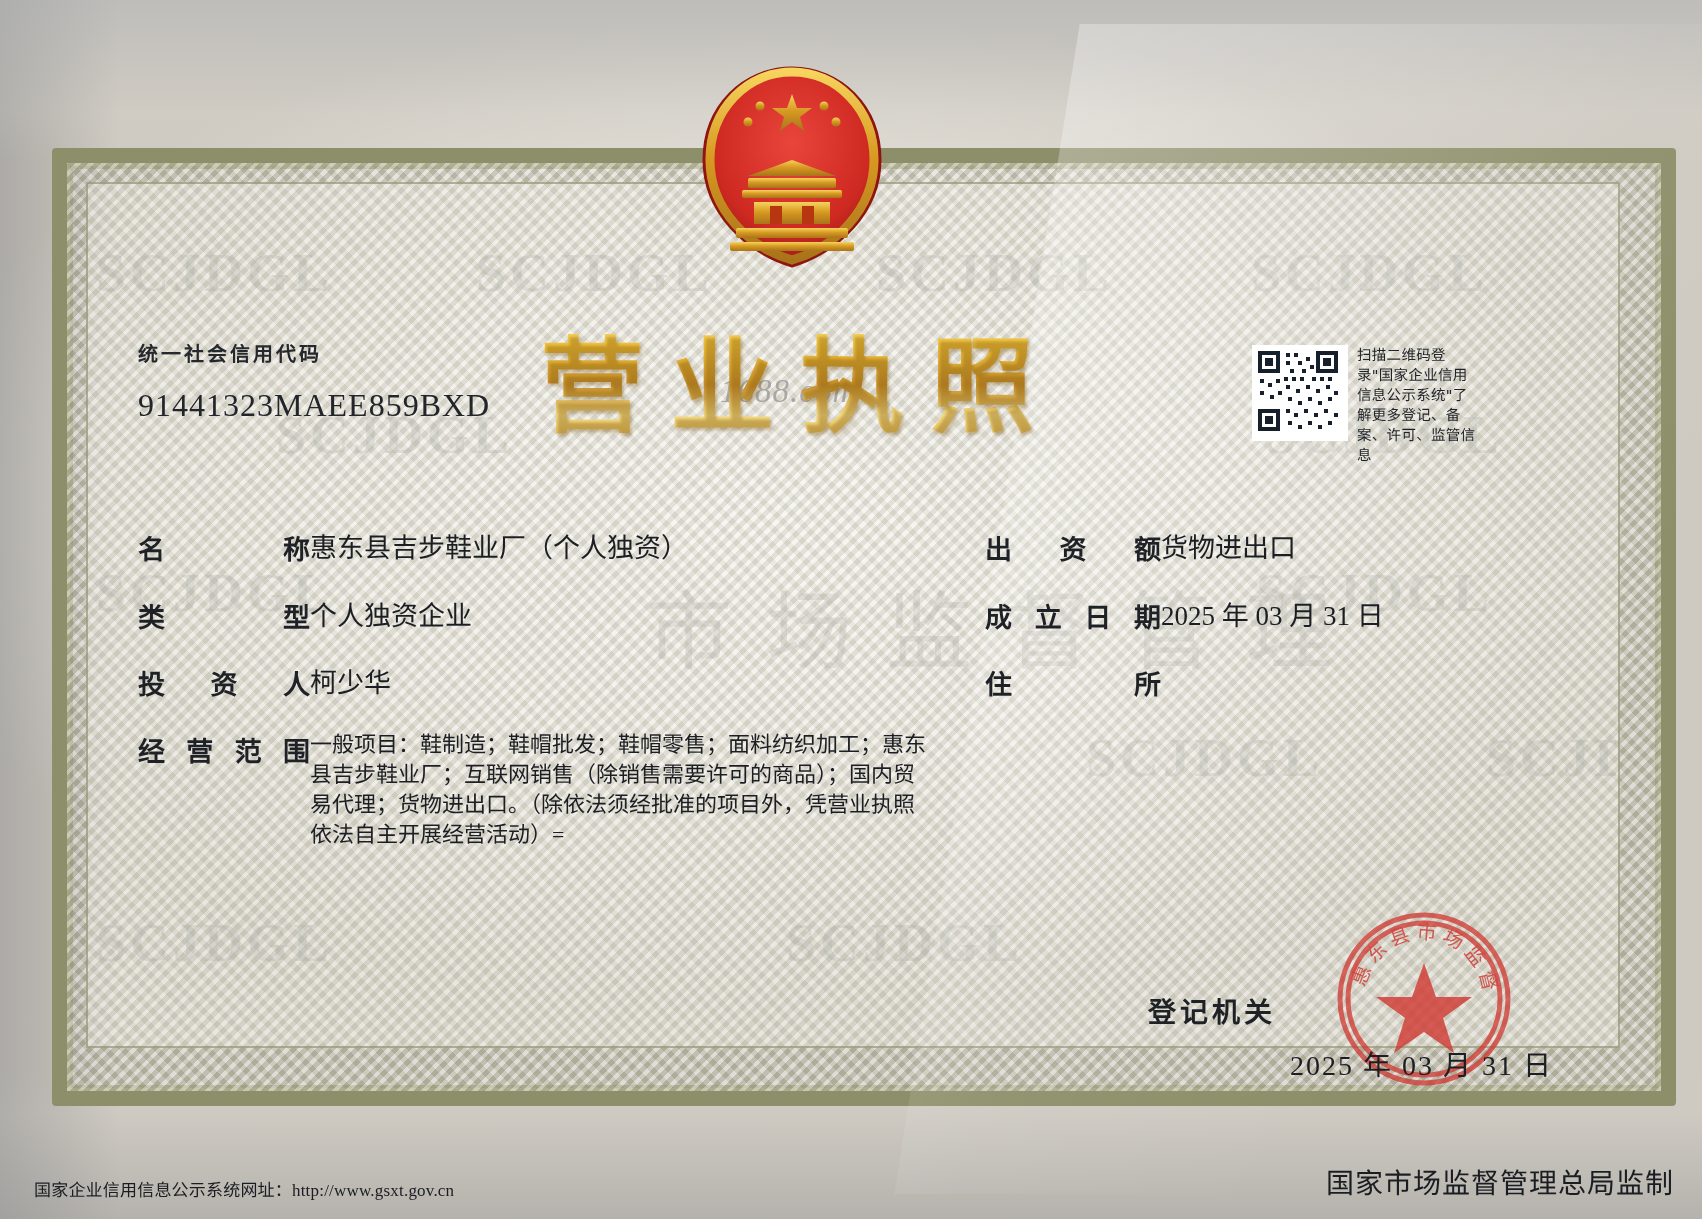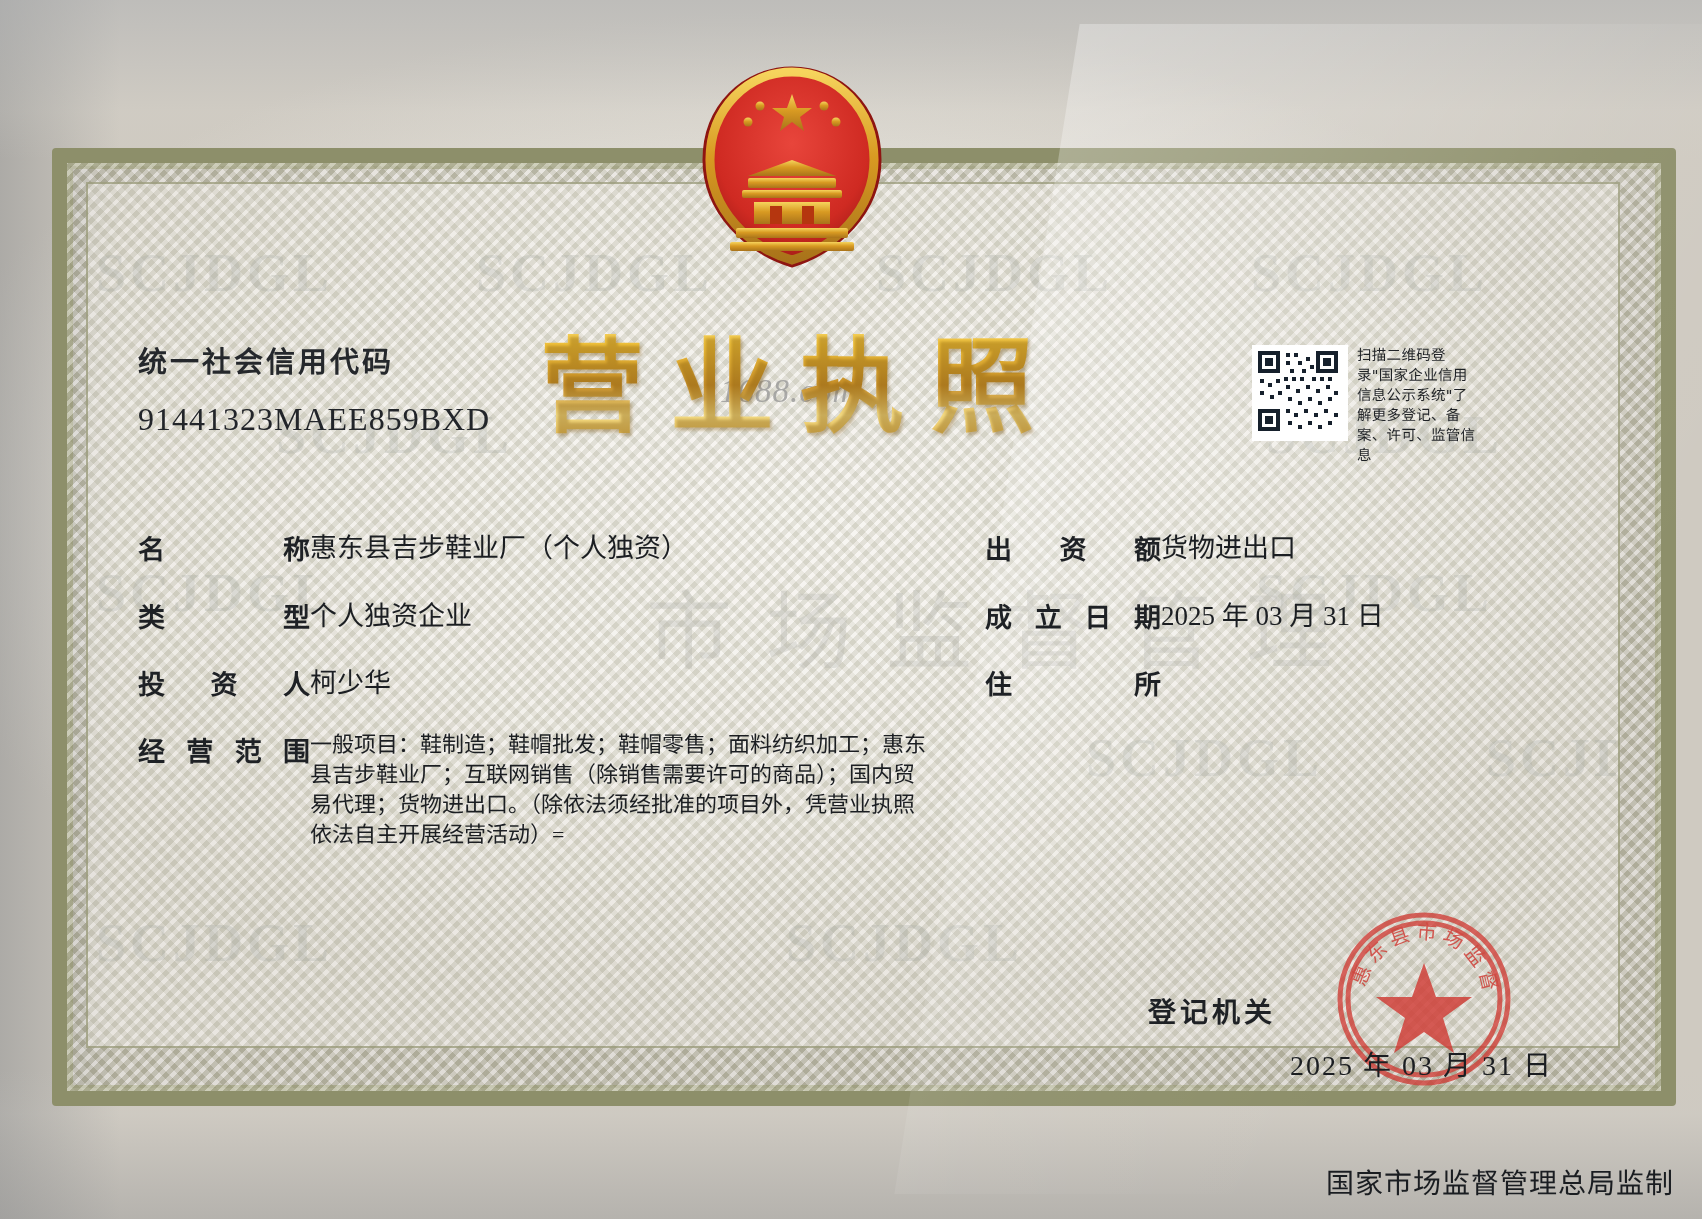--- a/index.html
+++ b/index.html
@@ -135,21 +135,21 @@
     background-clip: text;
     color: transparent;
     text-shadow: 2px 3px 3px rgba(120,80,10,.35);
     z-index: 6;
   }
 
   
   .code-block { position: absolute; left: 138px; top: 338px; z-index: 6; }
   .code-label {
     font-family: Liberation Mono, monospace;
-    font-size: 29px;
+    font-size: 20px;
     font-weight: 700;
     letter-spacing: 3px;
     color: #25282c;
   }
   .code-value {
     margin-top: 20px;
     font-family: "Liberation Serif", serif;
     font-size: 32px;
     letter-spacing: 1px;
     color: #22252a;
@@ -451,15 +451,18 @@
       <polygon fill="#cf3a33" opacity="0.9" points="94,58 106,92 142,92 113,113 124,148 94,127 64,148 75,113 46,92 82,92"></polygon>
       <path id="sealcurve" d="M 94,94 m -60,0 a 60,60 0 1,1 120,0" fill="none"></path>
       <text font-family="'DejaVu Sans', sans-serif" font-size="20" fill="#cf3a33" opacity="0.9" letter-spacing="5">
         <textPath href="#sealcurve" startOffset="6%">惠东县市场监督管理局</textPath>
       </text>
     </svg>
   </div>
 
   <div class="reg-date">2025 年 03 月 31 日</div>
 
+  <div class="footer-left">
+    <span>国家企业信用信息公示系统网址：</span><span class="url">http://www.gsxt.gov.cn</span>
+  </div>
   <div class="footer-right">国家市场监督管理总局监制</div>
 
 </div>
 
 </body></html>

